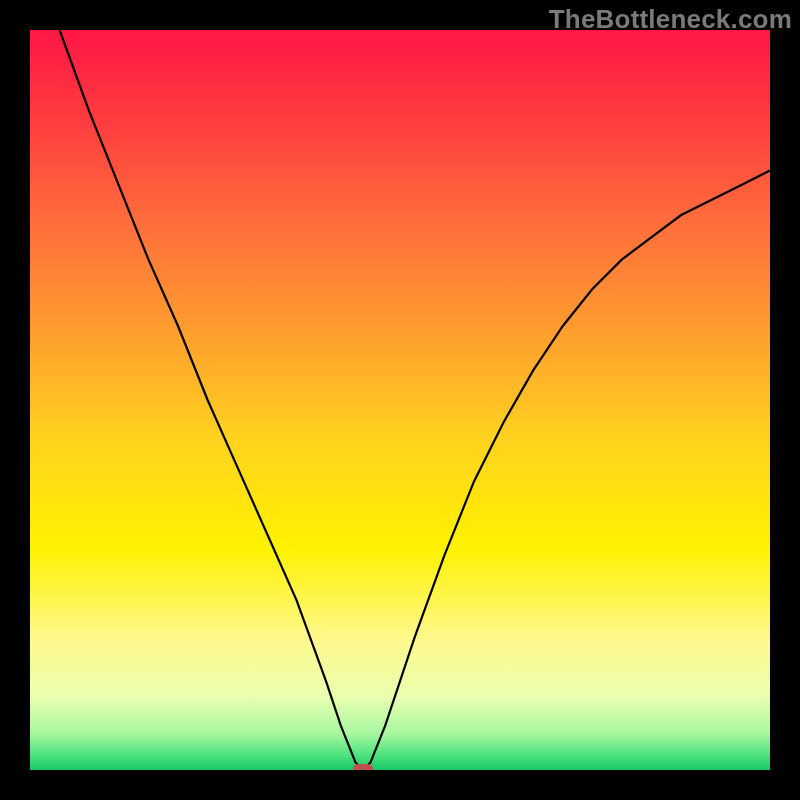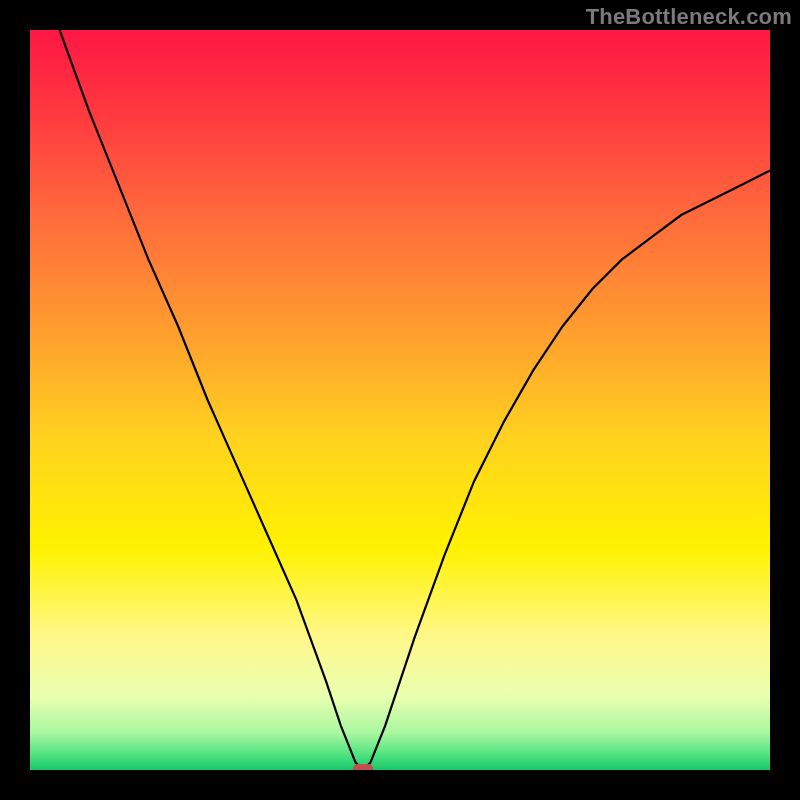--- a/index.html
+++ b/index.html
@@ -21,21 +21,21 @@
     left: 30px;
     top: 30px;
     width: 740px;
     height: 740px;
     overflow: hidden;
   }
   .watermark {
     position: absolute;
     top: 4px;
     right: 8px;
-    font-size: 22px;
+    font-size: 26px;
     font-weight: 600;
     color: #7a7a7a;
     font-family: Arial, sans-serif;
     letter-spacing: 0.2px;
   }
   .marker {
     position: absolute;
     width: 20px;
     height: 12px;
     background: #c0504d;

